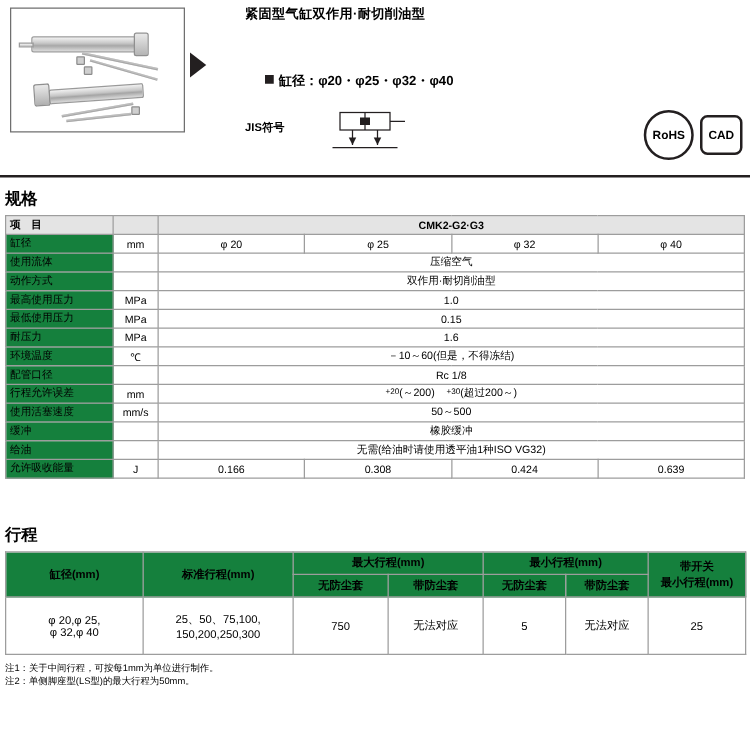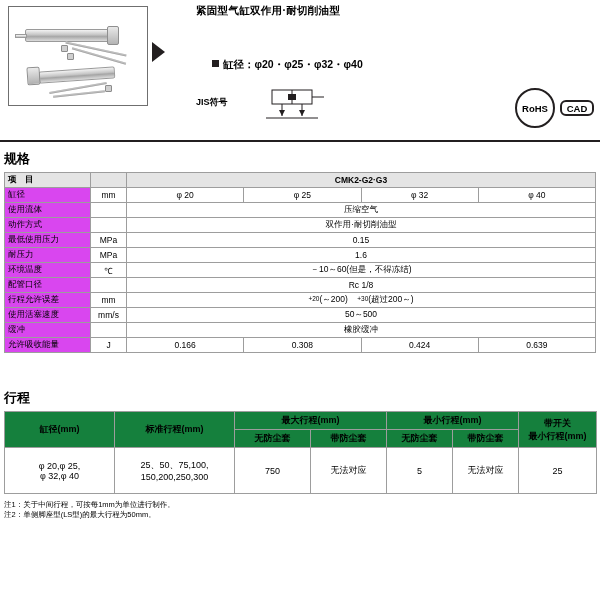--- a/index.html
+++ b/index.html
@@ -108,40 +108,40 @@
     width:72px; height:40px;
   }
 
   .badges { position:absolute; right:6px; top:88px; display:flex; gap:5px; }
   .badge {
     border:2px solid #231f20; border-radius:50%;
     width:40px; height:40px;
     display:flex; align-items:center; justify-content:center;
     font-size:9.5px; font-weight:bold;
   }
-  .badge.cad { border-radius:6px; width:34px; height:16px; align-self:center; }
+  .badge.cad { border-radius:6px; width:34px; height:32px; align-self:center; }
 
   .hr-thick { height:2px; background:#231f20; margin:0 0 0 0; }
 
   
   .sec-title {
     font-size:13px; font-weight:bold; margin:8px 0 4px 4px;
   }
 
   
   table { border-collapse:collapse; width:592px; margin-left:4px; table-layout:fixed; }
   .spec th, .spec td {
     border:1px solid #9d9d9d;
     font-size:8.5px;
     padding:1px 3px;
     height:15px;
     text-align:center;
     vertical-align:middle;
   }
-  .spec .itemcol { text-align:left; width:86px; background:#d946ef; }
+  .spec .itemcol { text-align:left; width:86px; background:#15803d; }
   .spec .unitcol { width:36px; }
   .spec thead th { background:#e4e4e4; font-weight:bold; }
   .spec .hdr-item { background:#e4e4e4; font-weight:bold; }
   .spec .val { width:117px; }
 
   
   .stroke { border-collapse:collapse; width:592px; margin-left:4px; table-layout:fixed; }
   .stroke th, .stroke td {
     border:1px solid #9d9d9d;
     font-size:9px;
@@ -230,20 +230,25 @@
       <td class="itemcol">使用流体</td>
       <td class="unitcol"></td>
       <td colspan="4">压缩空气</td>
     </tr>
     <tr>
       <td class="itemcol">动作方式</td>
       <td class="unitcol"></td>
       <td colspan="4">双作用·耐切削油型</td>
     </tr>
     <tr>
+      <td class="itemcol">最高使用压力</td>
+      <td class="unitcol">MPa</td>
+      <td colspan="4">1.0</td>
+    </tr>
+    <tr>
       <td class="itemcol">最低使用压力</td>
       <td class="unitcol">MPa</td>
       <td colspan="4">0.15</td>
     </tr>
     <tr>
       <td class="itemcol">耐压力</td>
       <td class="unitcol">MPa</td>
       <td colspan="4">1.6</td>
     </tr>
     <tr>
@@ -267,20 +272,25 @@
     </tr>
     <tr>
       <td class="itemcol">使用活塞速度</td>
       <td class="unitcol">mm/s</td>
       <td colspan="4">50～500</td>
     </tr>
     <tr>
       <td class="itemcol">缓冲</td>
       <td class="unitcol"></td>
       <td colspan="4">橡胶缓冲</td>
+    </tr>
+    <tr>
+      <td class="itemcol">给油</td>
+      <td class="unitcol"></td>
+      <td colspan="4">无需(给油时请使用透平油1种ISO VG32)</td>
     </tr>
     <tr>
       <td class="itemcol">允许吸收能量</td>
       <td class="unitcol">J</td>
       <td class="val">0.166</td>
       <td class="val">0.308</td>
       <td class="val">0.424</td>
       <td class="val">0.639</td>
     </tr>
   </tbody>

